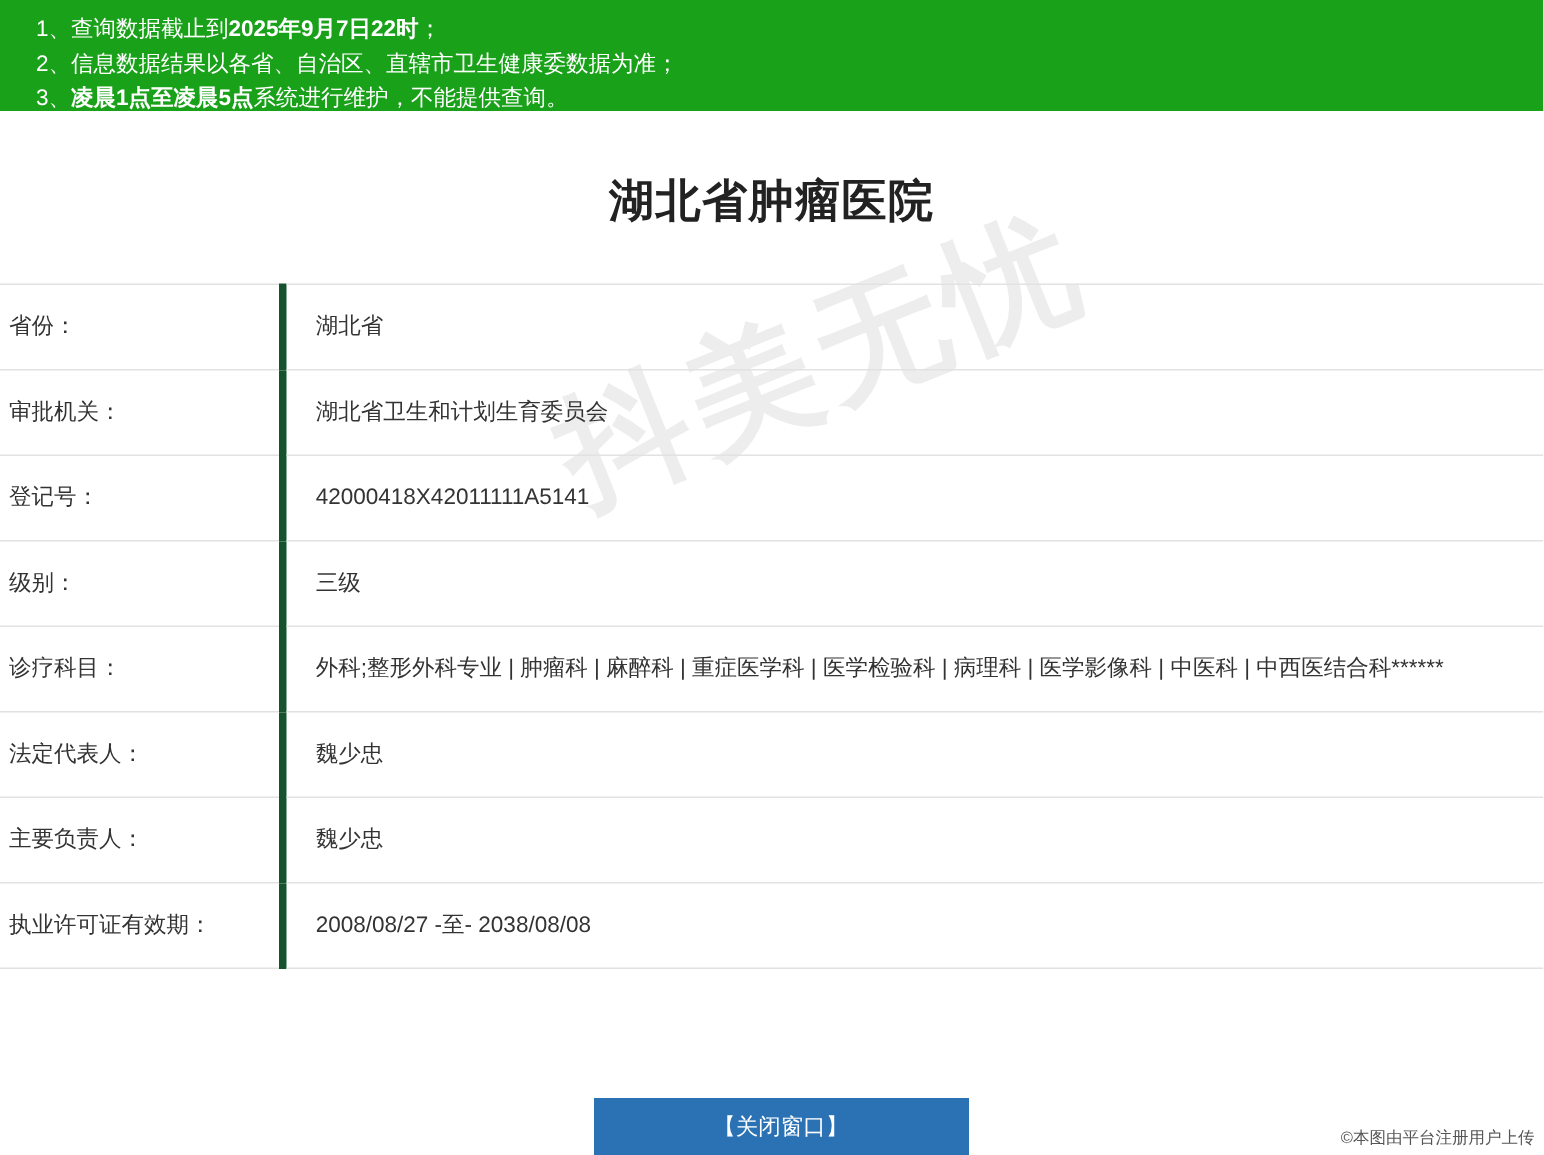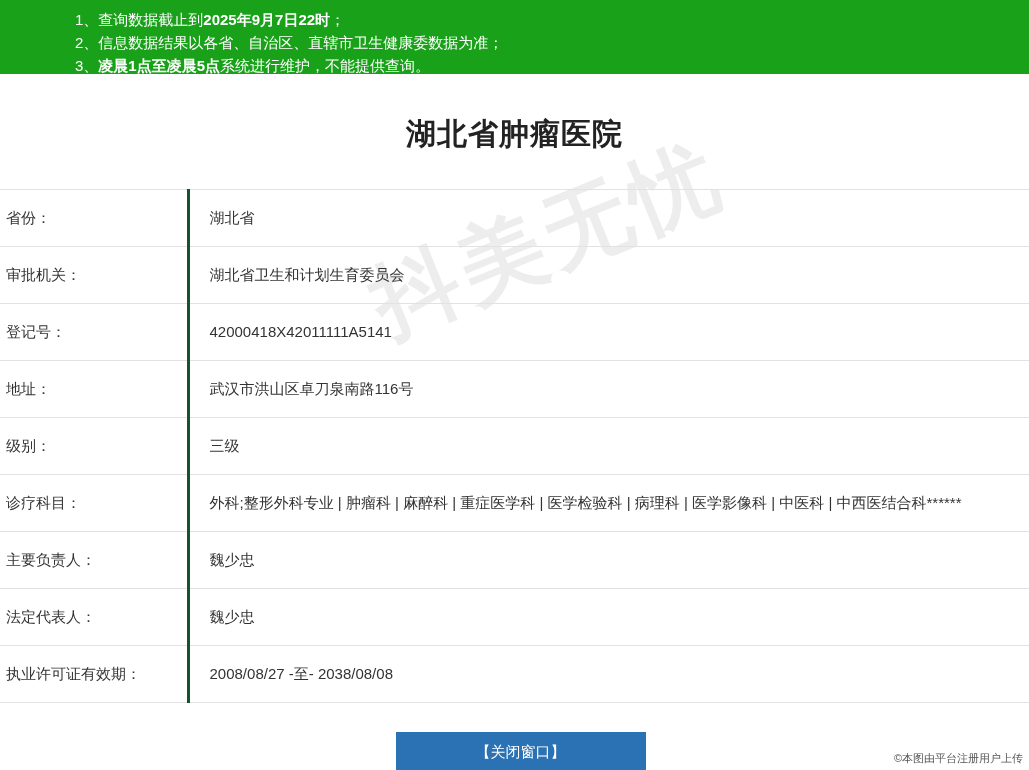--- a/index.html
+++ b/index.html
@@ -20,21 +20,21 @@
   .notice-bar {
     background: #1aa11a;
     color: #ffffff;
     padding: 8px 0 10px 0;
     height: 74px;
     box-sizing: border-box;
   }
   .notice-line {
     font-size: 15px;
     line-height: 23px;
-    padding-left: 75px;
+    padding-left: 24px;
     white-space: nowrap;
   }
   .notice-line .num {
     display: inline-block;
   }
   .notice-line b {
     font-weight: bold;
   }
 
   
@@ -66,21 +66,21 @@
     padding: 16px 0 16px 0;
     font-size: 15px;
     vertical-align: top;
     line-height: 24px;
     background: transparent;
   }
   .info-table td.label {
     width: 188px;
     padding-left: 6px;
     color: #333333;
-    border-right: 3px solid #14532d;
+    border-right: 5px solid #14532d;
     box-sizing: border-box;
     font-family: Liberation Serif, serif;
   }
   .info-table td.value {
     padding-left: 20px;
     padding-right: 24px;
     color: #333333;
     word-break: break-all;
   }
 
@@ -160,37 +160,33 @@
     </tr>
     <tr>
       <td class="label">审批机关：</td>
       <td class="value">湖北省卫生和计划生育委员会</td>
     </tr>
     <tr>
       <td class="label">登记号：</td>
       <td class="value">42000418X42011111A5141</td>
     </tr>
     <tr>
-      <td class="label">地址：</td>
-      <td class="value">武汉市洪山区卓刀泉南路116号</td>
-    </tr>
-    <tr>
       <td class="label">级别：</td>
       <td class="value">三级</td>
     </tr>
     <tr>
       <td class="label">诊疗科目：</td>
       <td class="value">外科;整形外科专业 | 肿瘤科 | 麻醉科 | 重症医学科 | 医学检验科 | 病理科 | 医学影像科 | 中医科 | 中西医结合科******</td>
     </tr>
     <tr>
-      <td class="label">主要负责人：</td>
+      <td class="label">法定代表人：</td>
       <td class="value">魏少忠</td>
     </tr>
     <tr>
-      <td class="label">法定代表人：</td>
+      <td class="label">主要负责人：</td>
       <td class="value">魏少忠</td>
     </tr>
     <tr>
       <td class="label">执业许可证有效期：</td>
       <td class="value">2008/08/27 -至- 2038/08/08</td>
     </tr>
   </tbody>
 </table>
 
 <div class="close-wrap">

